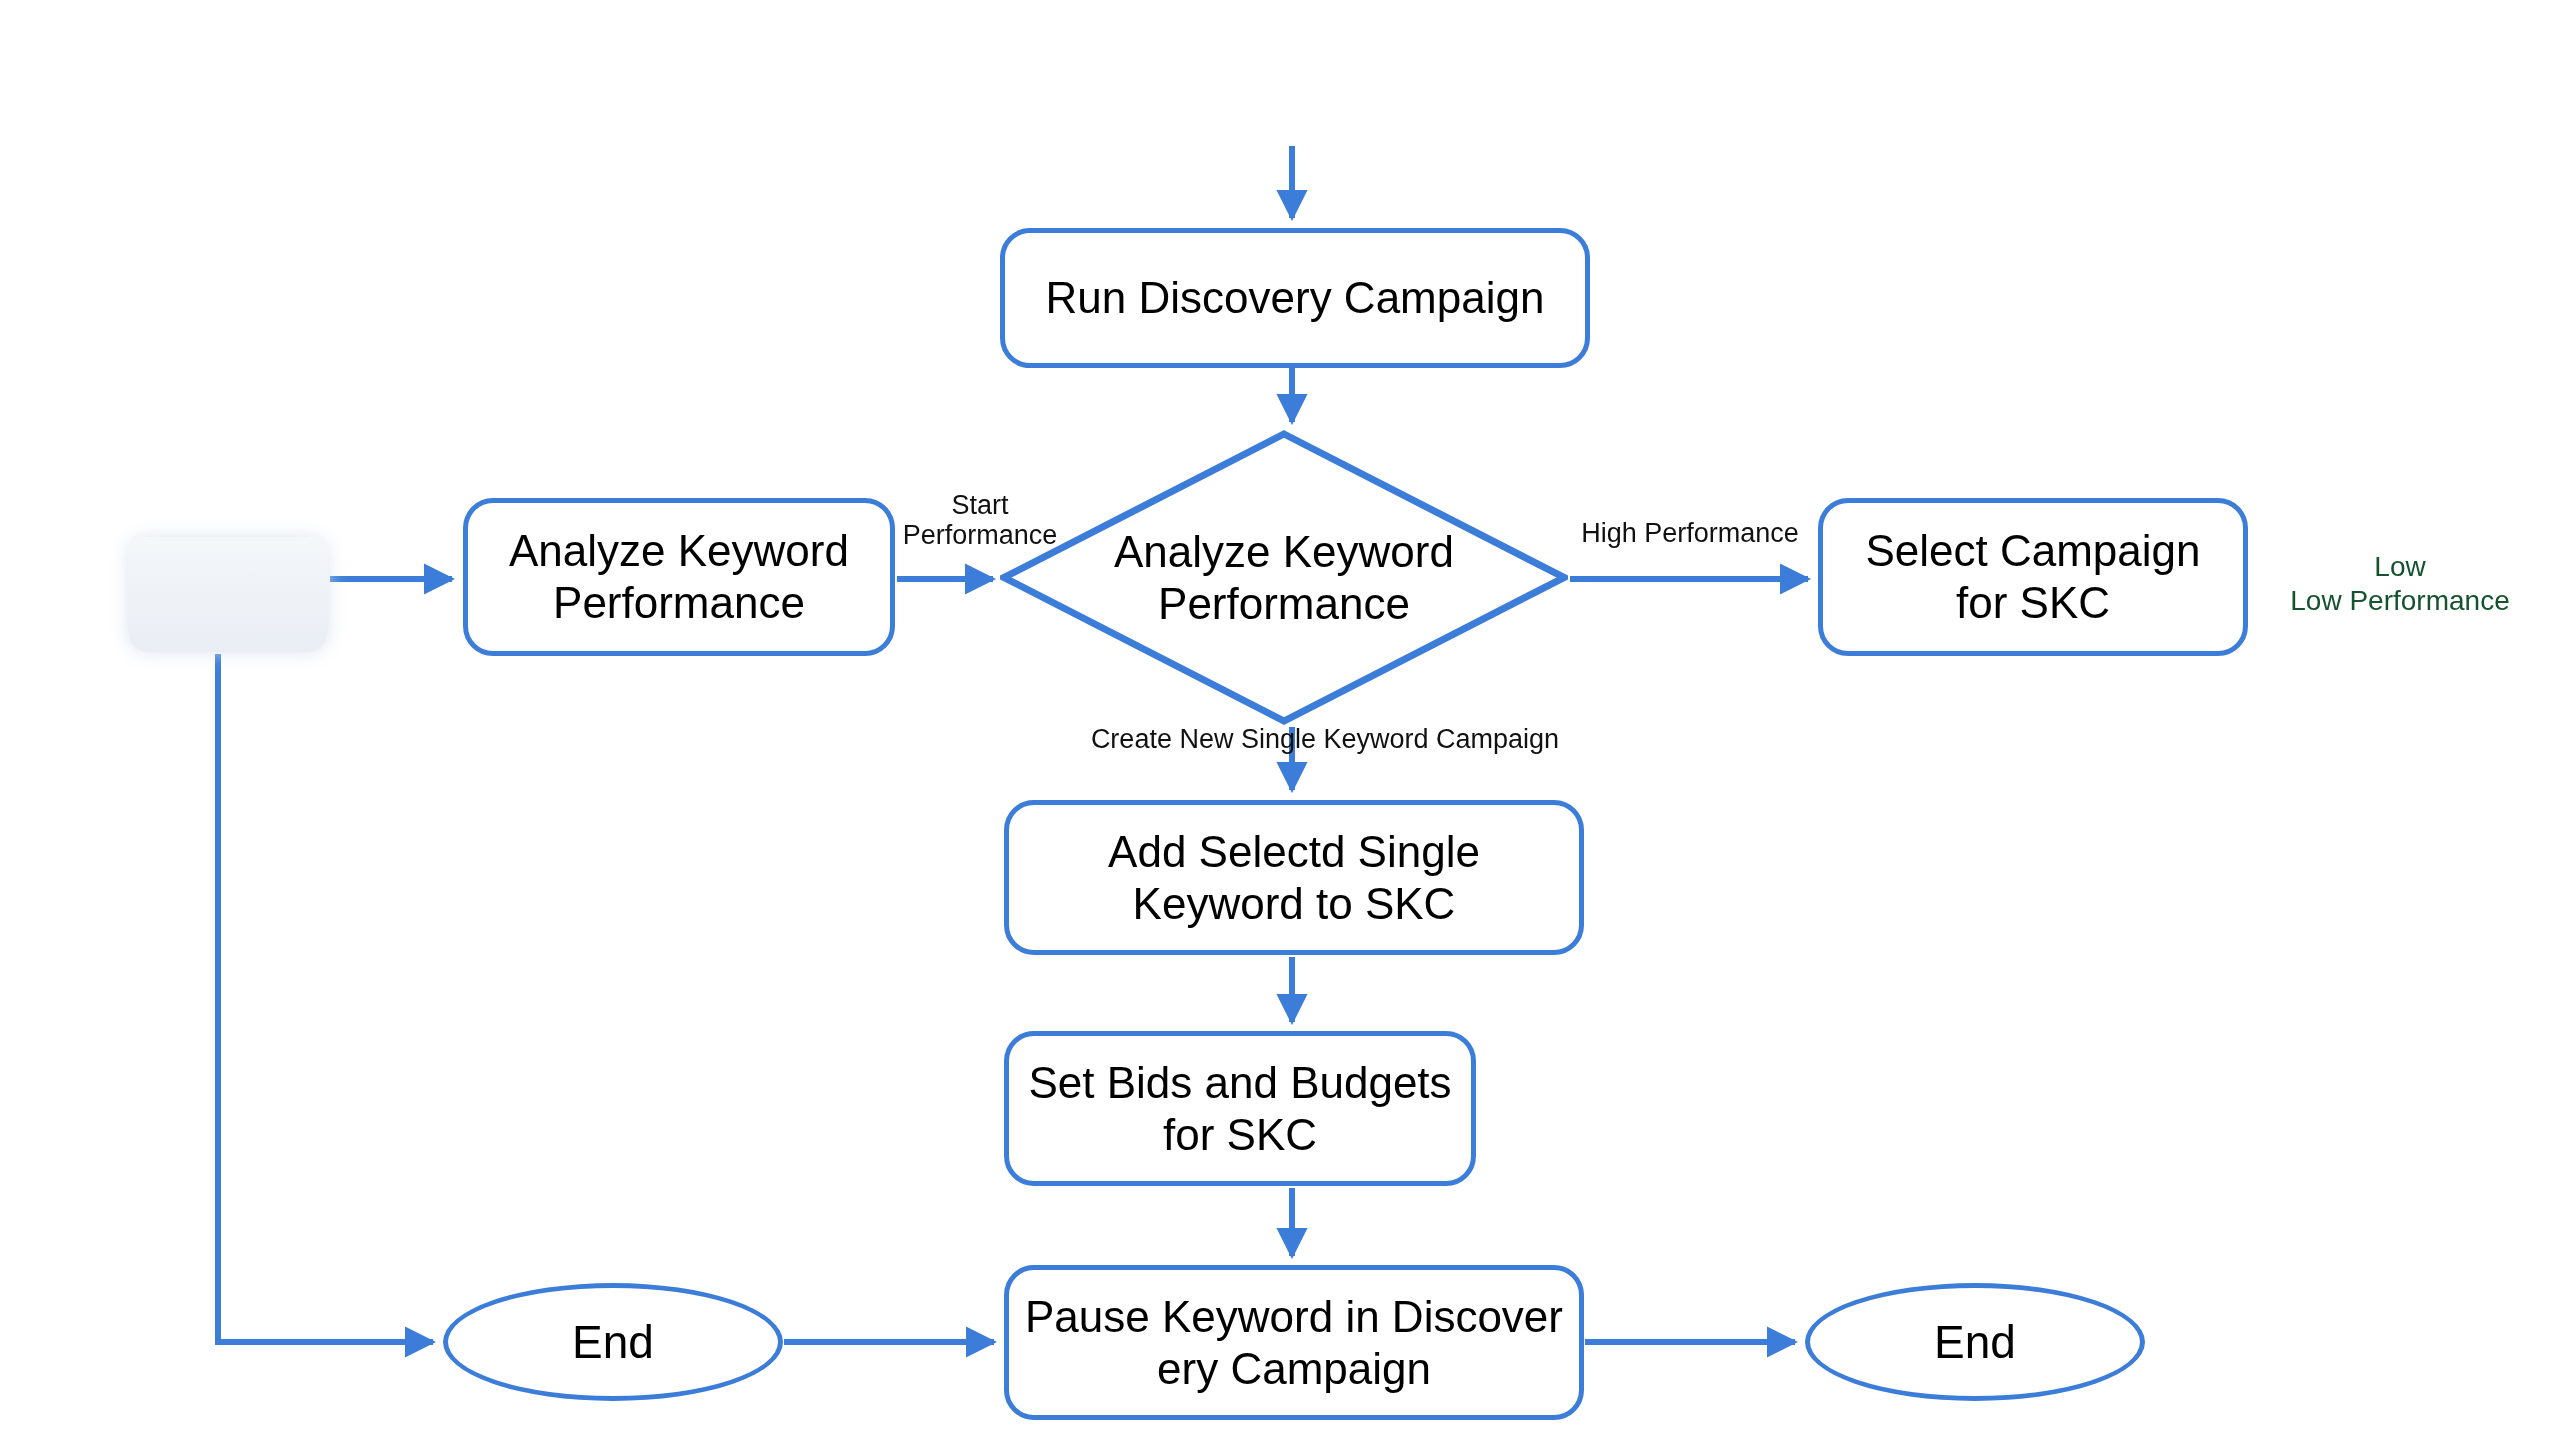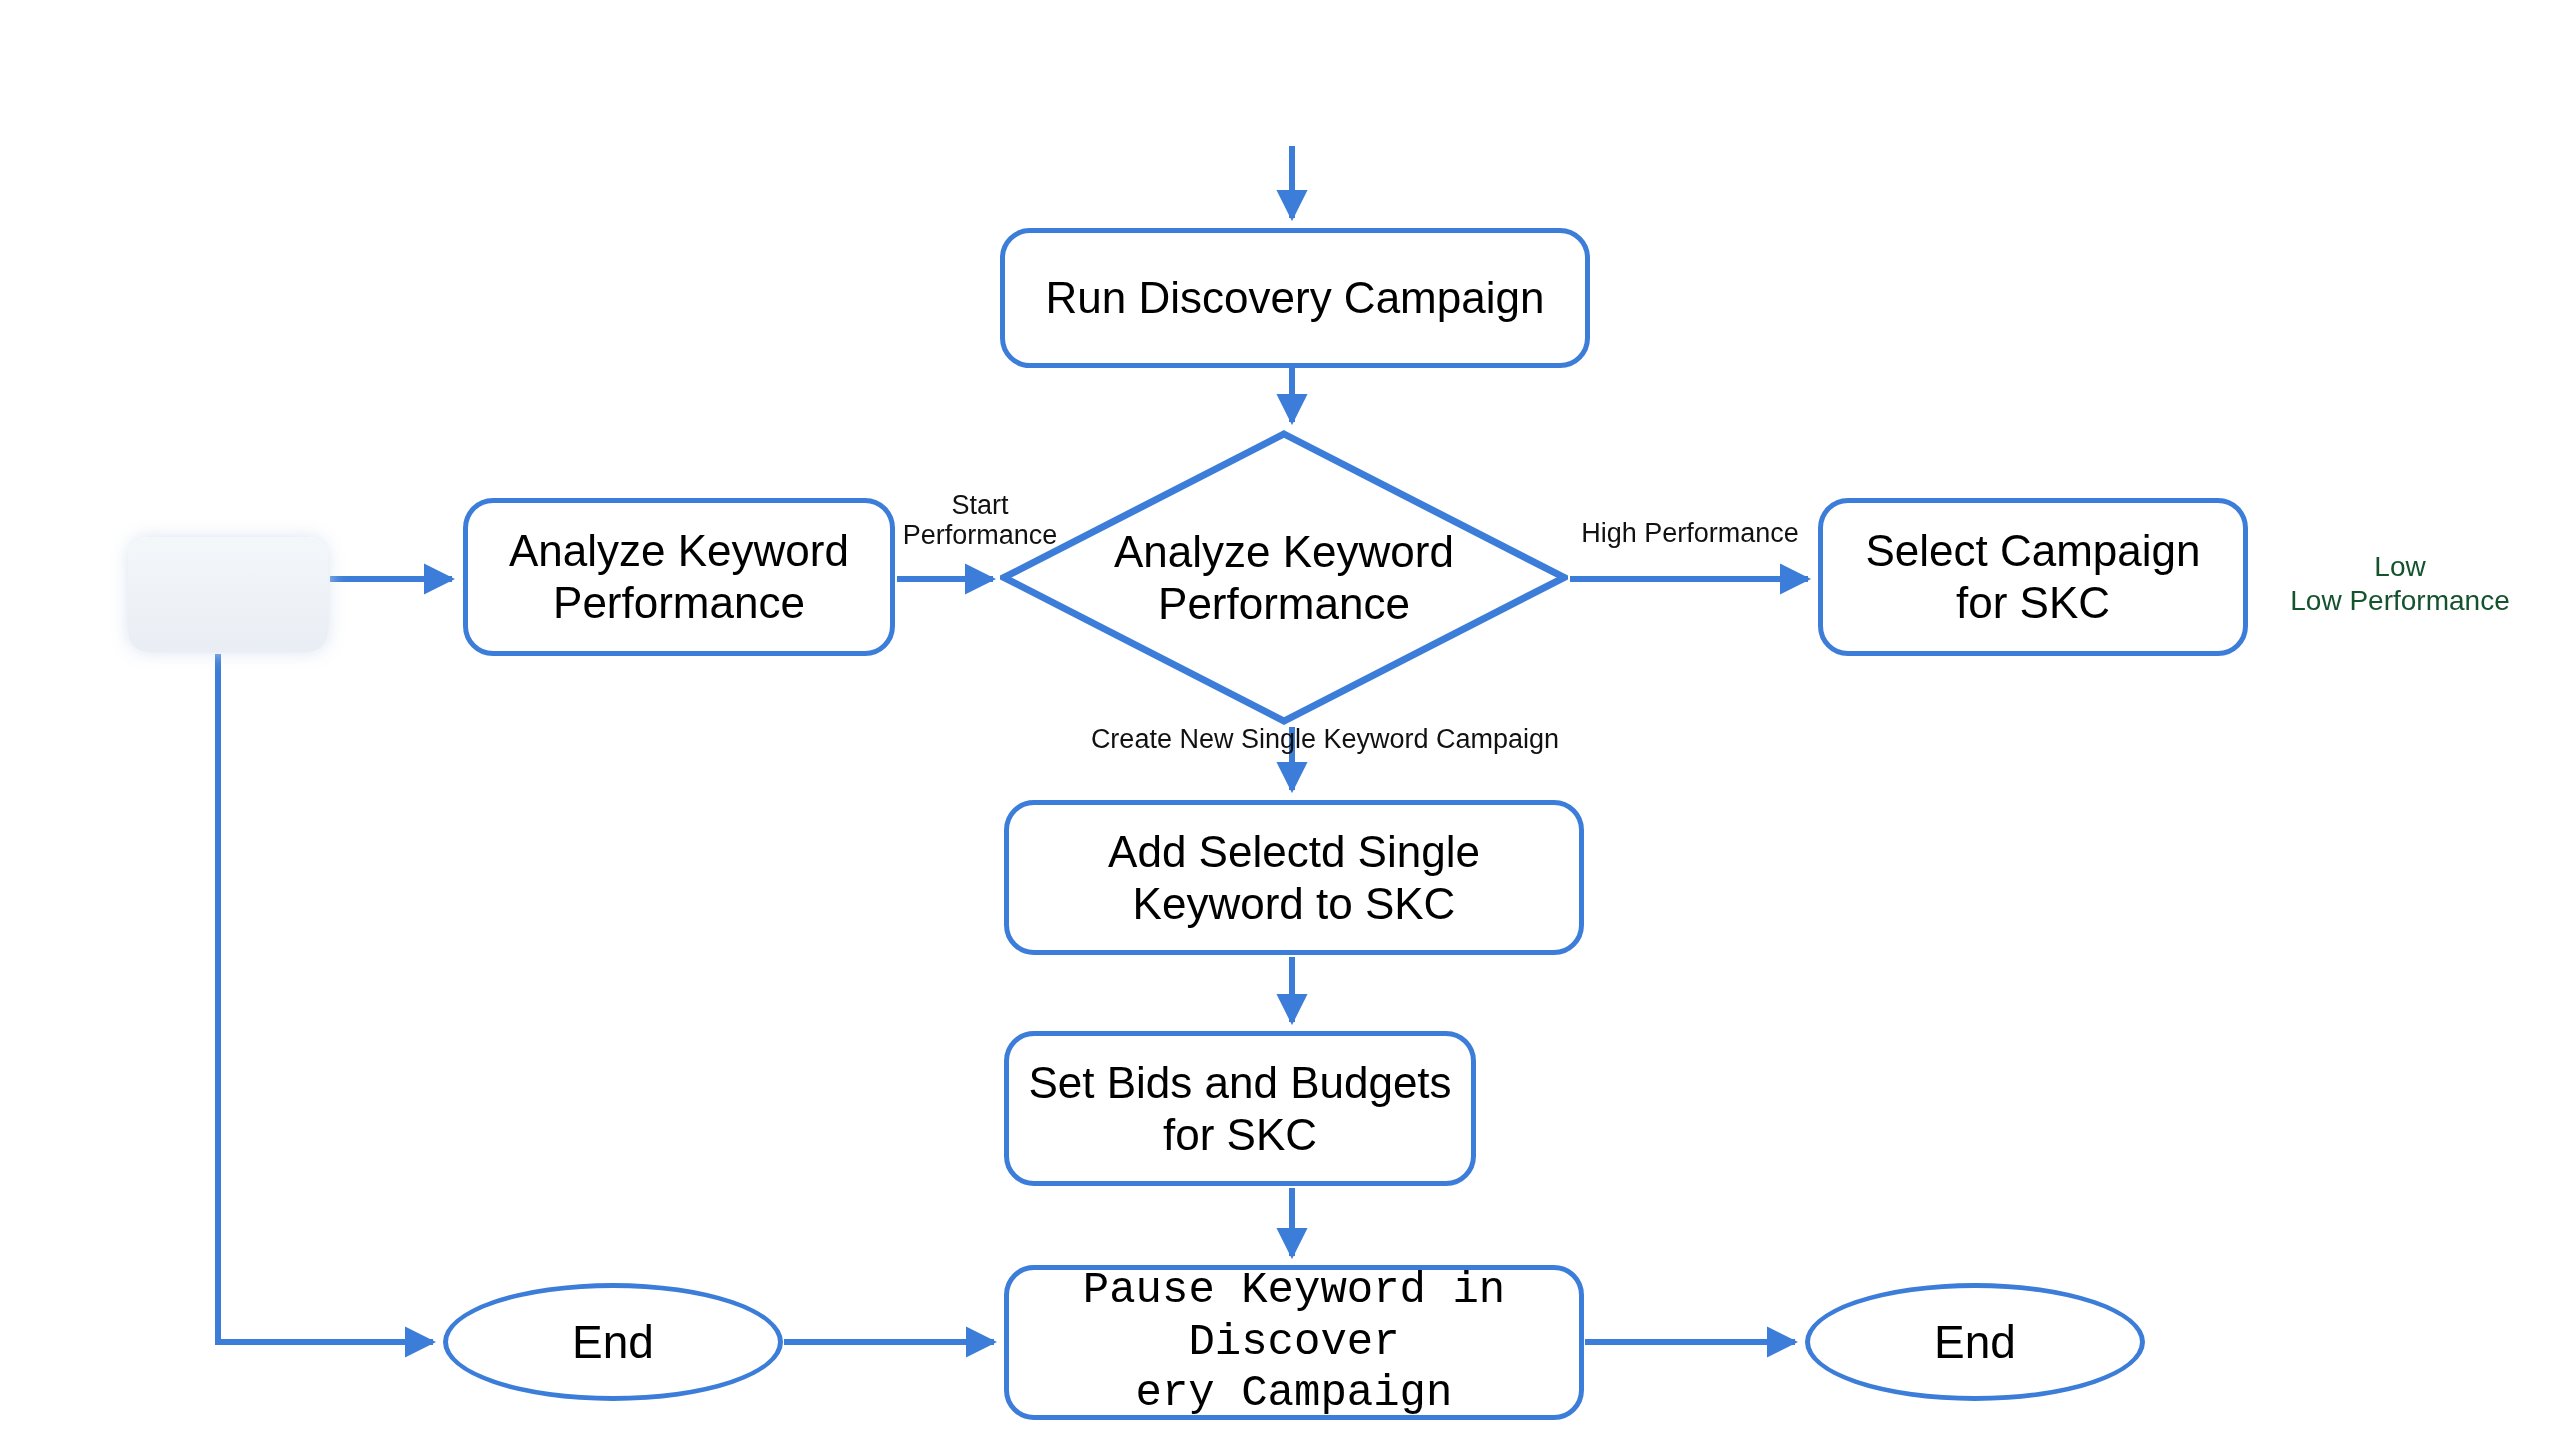--- a/index.html
+++ b/index.html
@@ -170,21 +170,21 @@
   <div class="node shape-process" style="left:1004px; top:800px; width:580px; height:155px;">
     <span class="label">Add Selectd Single
 Keyword to SKC</span>
   </div>
 
   <div class="node shape-process" style="left:1004px; top:1031px; width:472px; height:155px;">
     <span class="label">Set Bids and Budgets
 for SKC</span>
   </div>
 
-  <div class="node shape-process" style="left:1004px; top:1265px; width:580px; height:155px;font-family:Liberation Mono, monospace;">
+  <div class="node shape-process" style="left:1004px; top:1265px; width:580px; height:155px;">
     <span class="label">Pause Keyword in Discover
 ery Campaign</span>
   </div>
 
   <div class="node shape-terminator" style="left:443px; top:1283px; width:340px; height:118px;">
     <span class="label">End</span>
   </div>
 
   <div class="node shape-terminator" style="left:1805px; top:1283px; width:340px; height:118px;">
     <span class="label">End</span>

